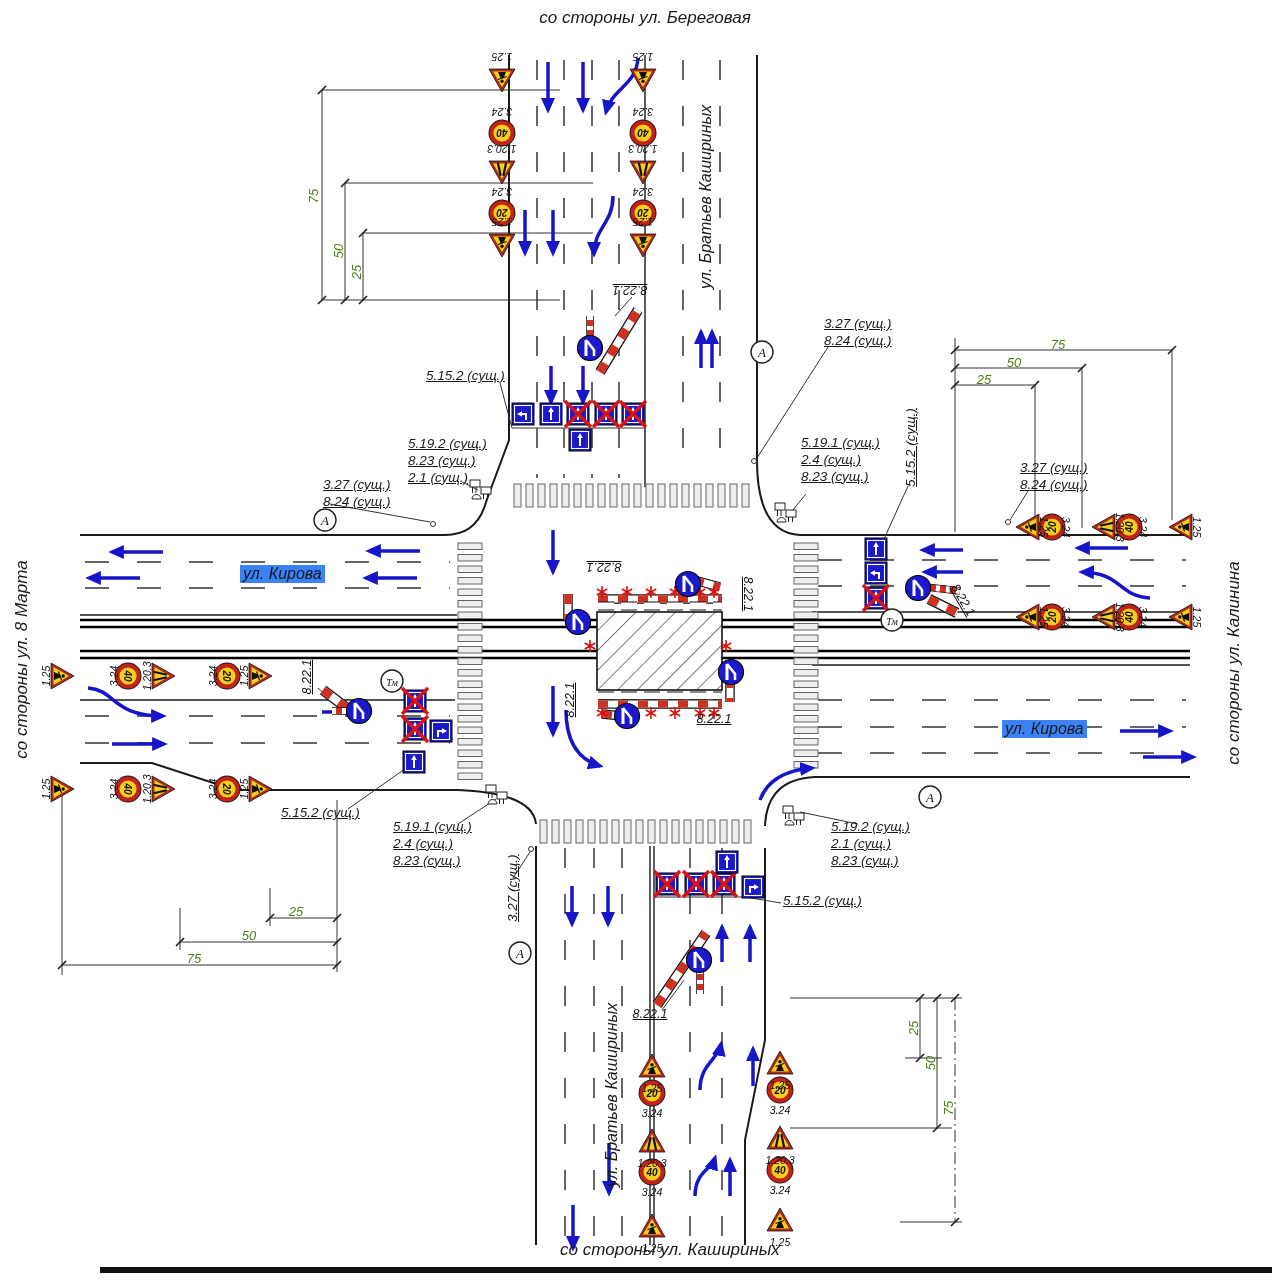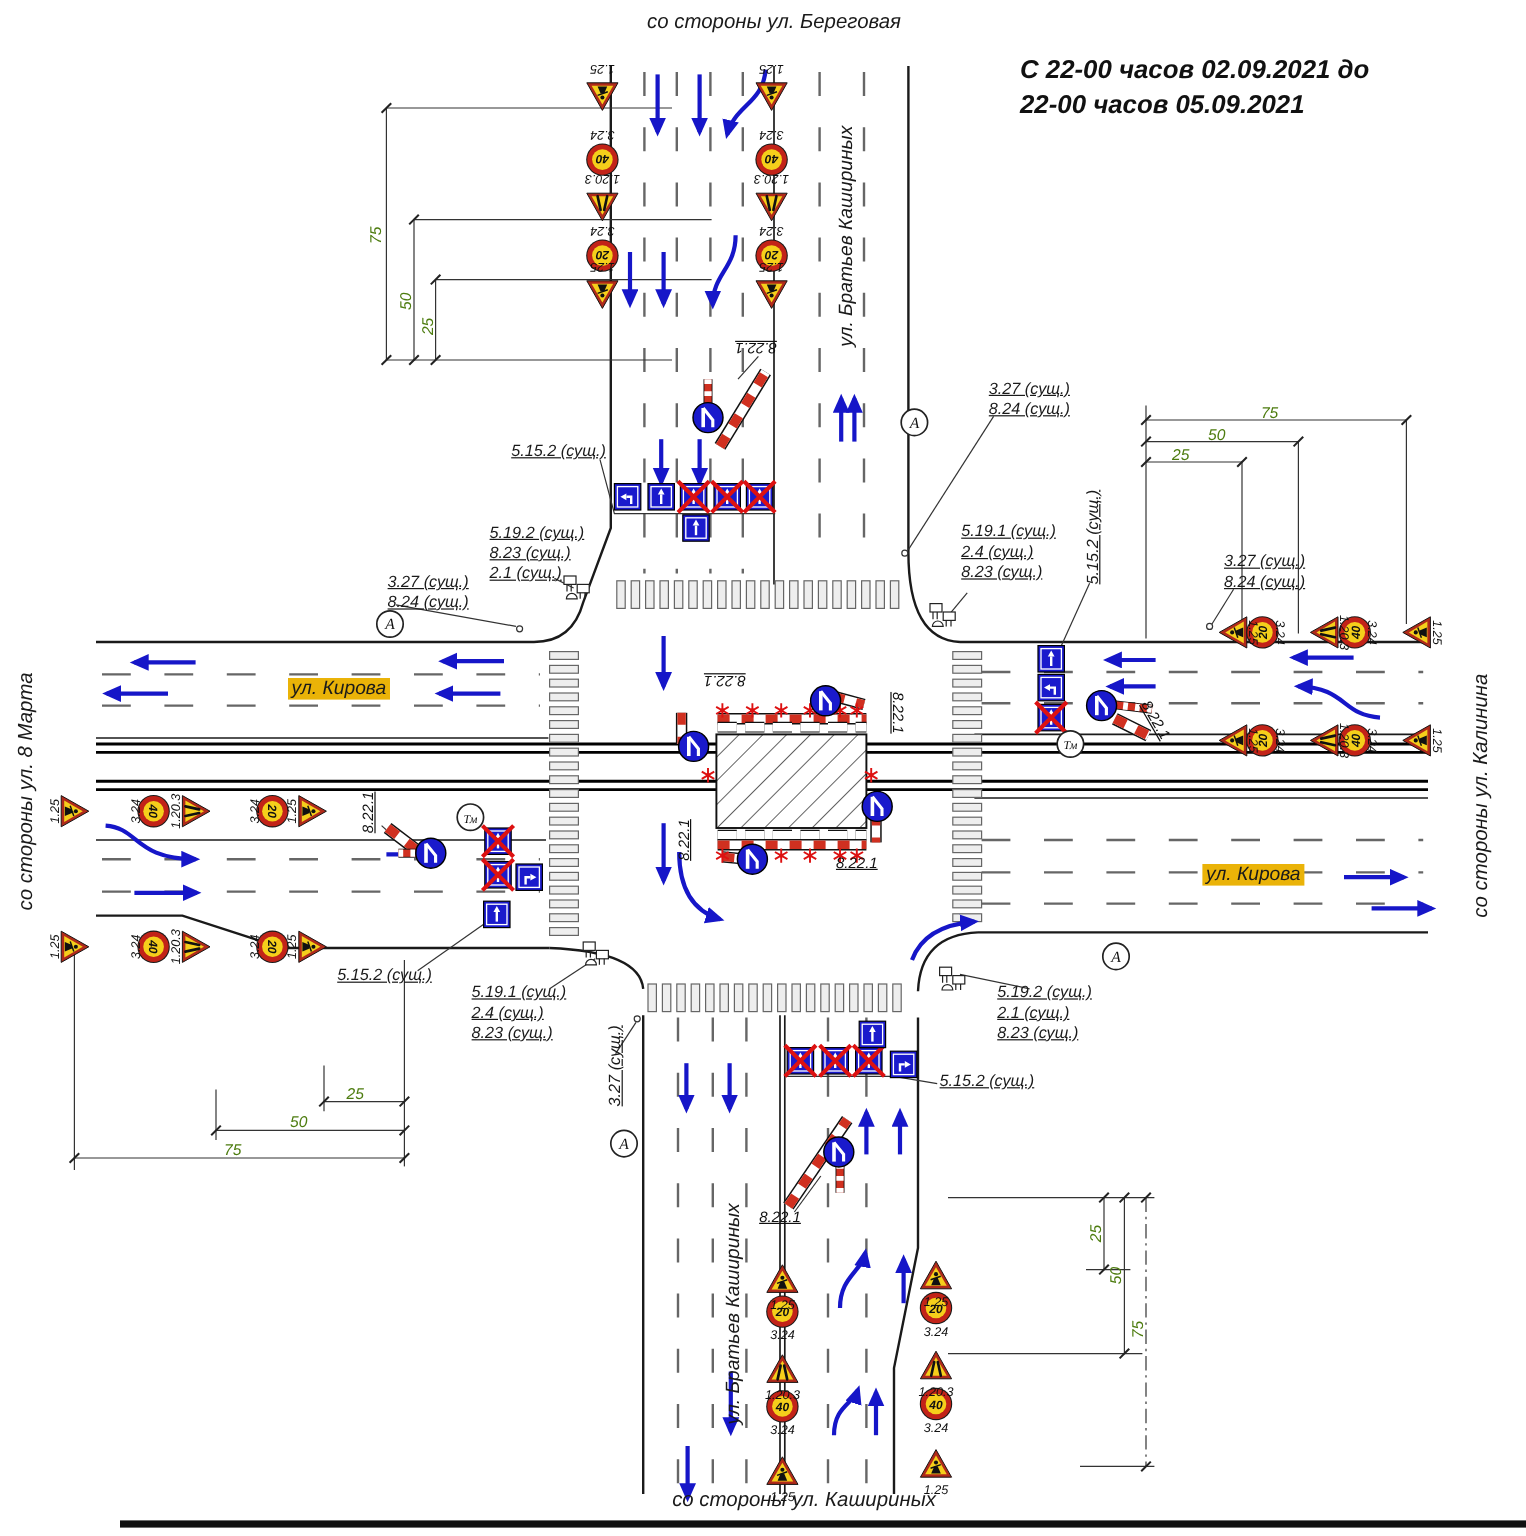--- a/index.html
+++ b/index.html
@@ -2,21 +2,21 @@
 <html><head>
 <meta charset="utf-8">
 <style>
   html,body{margin:0;padding:0;background:#fff;}
   #canvas{position:relative;width:1272px;height:1280px;background:#fff;overflow:hidden;
           font-family:"Liberation Sans",sans-serif;}
   #base-svg{position:absolute;left:0;top:0;}
   .lbl{position:absolute;font:italic 13.5px/1.25 "Liberation Sans",sans-serif;color:#1a1a1a;white-space:nowrap;}
   .lbl .ln{display:block;text-decoration:underline;}
   .dir{position:absolute;font:italic 17px "Liberation Sans",sans-serif;color:#1a1a1a;white-space:nowrap;text-align:center;}
-  .street{position:absolute;font:italic 16px "Liberation Sans",sans-serif;color:#1a1a1a;white-space:nowrap;background:#eab308;padding:0 3px;}
+  .street{position:absolute;font:italic 16px "Liberation Sans",sans-serif;color:#1a1a1a;white-space:nowrap;background:#3b82f6;padding:0 3px;}
   .vert{transform-origin:0 0;transform:rotate(-90deg);}
   #scheme-title{position:absolute;left:850px;top:44px;font:bold italic 21.5px/1.35 "Liberation Sans",sans-serif;color:#111;}
   .dimlbl{position:absolute;font:italic 13px "Liberation Sans",sans-serif;color:#4d7c0f;white-space:nowrap;}
   .siglbl{position:absolute;font:italic 10.5px "Liberation Sans",sans-serif;color:#111;white-space:nowrap;}
   .l8221{position:absolute;font:italic 12.5px "Liberation Sans",sans-serif;color:#111;white-space:nowrap;text-decoration:underline;}
 </style>
 </head>
 <body>
 
 <div id="canvas">
@@ -890,24 +890,20 @@
           <path d="M-8.5,-2 L-8.5,4 M-5,-2 L-5,4" stroke="#222" stroke-width="1"></path>
           <rect x="0" y="-2" width="10" height="7" fill="#fff" stroke="#222" stroke-width="1"></rect>
           <path d="M2.5,5 L2.5,10 M6.5,5 L6.5,10" stroke="#222" stroke-width="1"></path>
           <path d="M-9,10 a4.5,4.5 0 0 1 9,0 Z" fill="#fff" stroke="#222" stroke-width="1"></path>
         </g>
       </g>
 
     <rect x="100" y="1267" width="1172" height="6" fill="#111"></rect>
   </svg>
 
-  <div id="scheme-title">
-    <div>С 22-00 часов 02.09.2021 до</div>
-    <div>22-00 часов 05.09.2021</div>
-  </div>
 
   <div class="dir" style="left:480px;top:8px;width:330px;">со стороны ул. Береговая</div>
   <div class="dir" style="left:505px;top:1240px;width:330px;">со стороны ул. Кашириных</div>
   <div class="dir vert" style="left:12px;top:782px;width:245px;">со стороны ул. 8 Марта</div>
   <div class="dir vert" style="left:1224px;top:778px;width:230px;">со стороны ул. Калинина</div>
 
   <div class="street" style="left:240px;top:565px;">ул. Кирова</div>
   <div class="street" style="left:1002px;top:720px;">ул. Кирова</div>
   <div class="street vert" style="left:697px;top:292px;width:215px;background:none;">ул. Братьев Кашириных</div>
   <div class="street vert" style="left:603px;top:1190px;width:275px;background:none;">ул. Братьев Кашириных</div>

